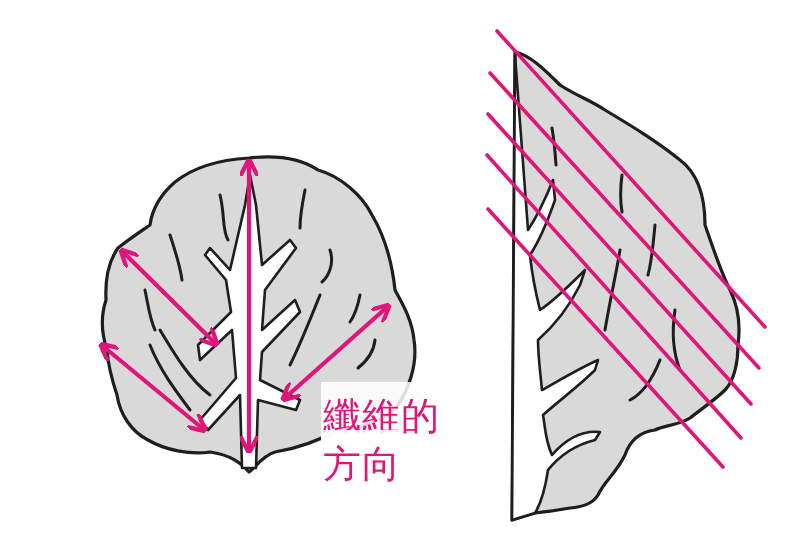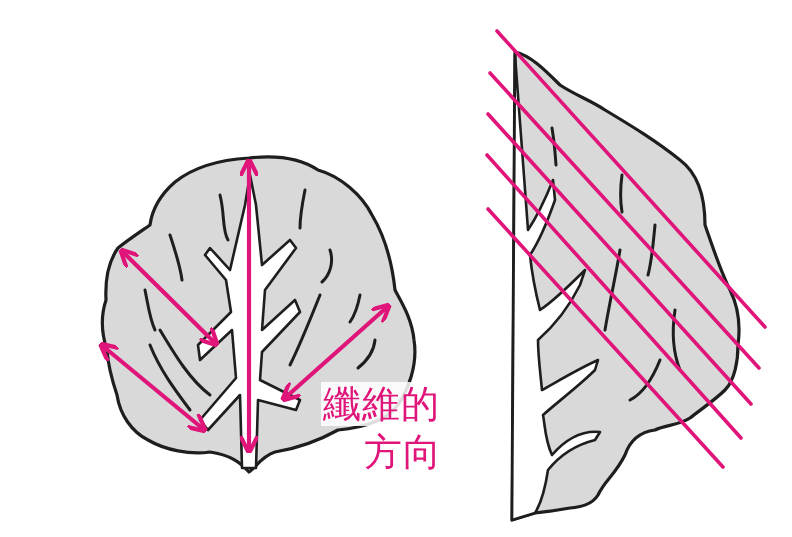--- a/index.html
+++ b/index.html
@@ -5,25 +5,25 @@
     html, body { margin: 0; padding: 0; background: #ffffff; }
     body { width: 792px; height: 537px; position: relative; overflow: hidden; }
     .canvas { position: absolute; left: 0; top: 0; width: 792px; height: 537px; }
     .label {
       position: absolute;
       font-family: "DejaVu Sans", sans-serif;
       font-size: 38px;
       line-height: 44px;
       color: #e0157a;
       background: rgba(255,255,255,0.85);
-      padding: 0 2px;
+      padding: 12px 2px;
       letter-spacing: 1px;
     }
     .label-line1 { left: 321px; top: 382px; }
-    .label-line2 { left: 321px; top: 430px; margin-left: 41px; }
+    .label-line2 { left: 321px; top: 430px; }
   </style>
 </head>
 <body>
 
 <svg class="canvas" viewBox="0 0 792 537" xmlns="http://www.w3.org/2000/svg">
   <defs>
     <marker id="ah" viewBox="0 0 10 10" refX="7" refY="5" markerWidth="4.2" markerHeight="4.2" orient="auto-start-reverse">
       <path d="M0,0 L10,5 L0,10" fill="none" stroke="#e0157a" stroke-width="2.4"></path>
     </marker>
   </defs>

